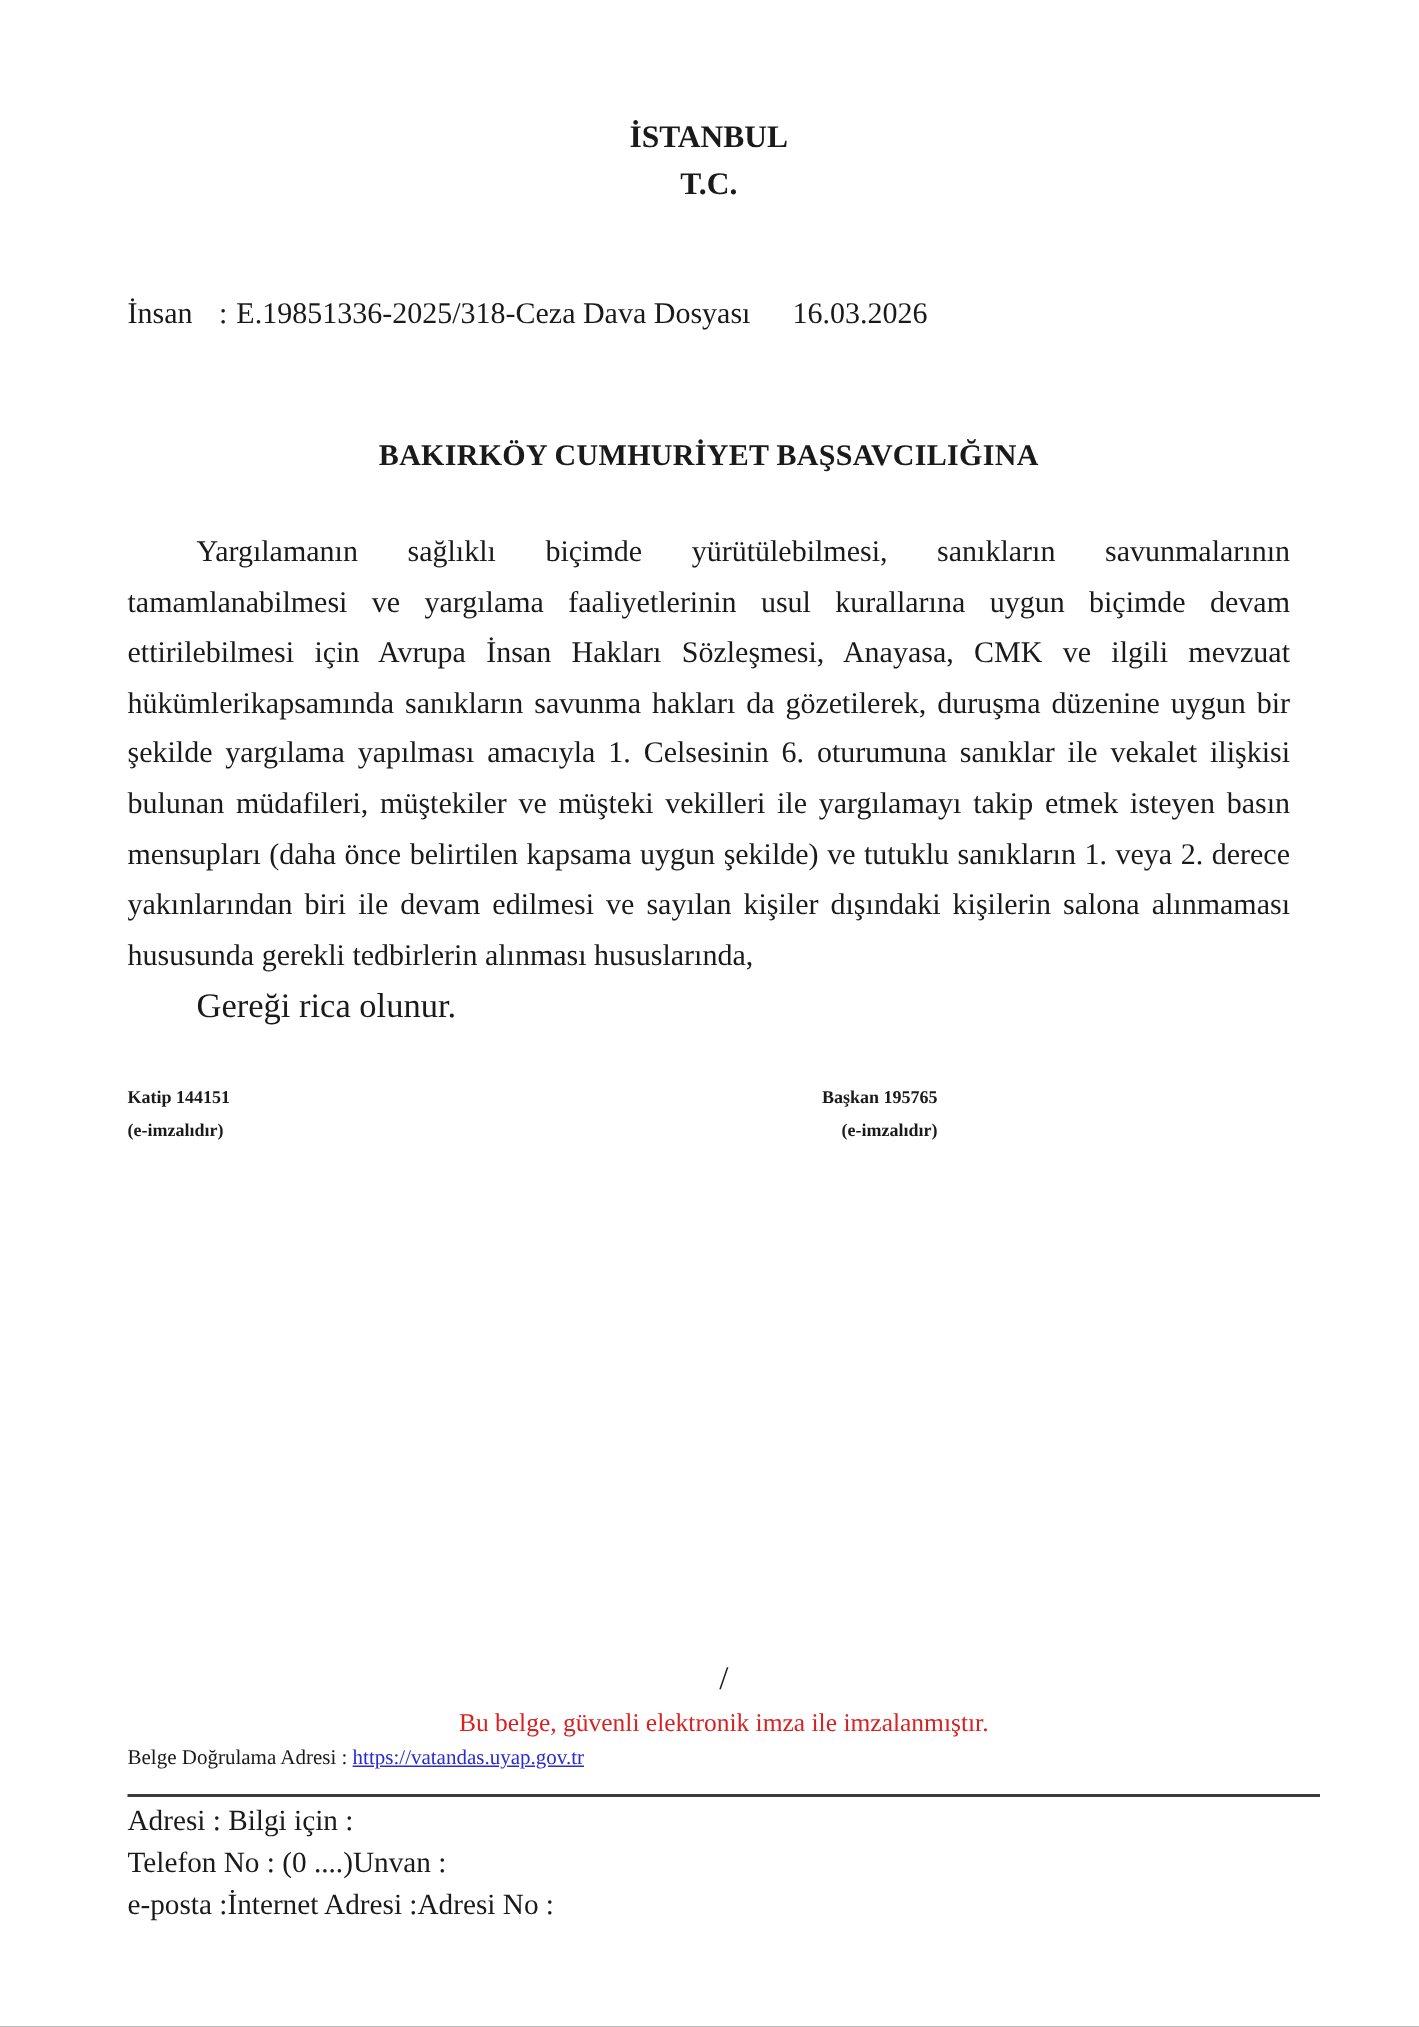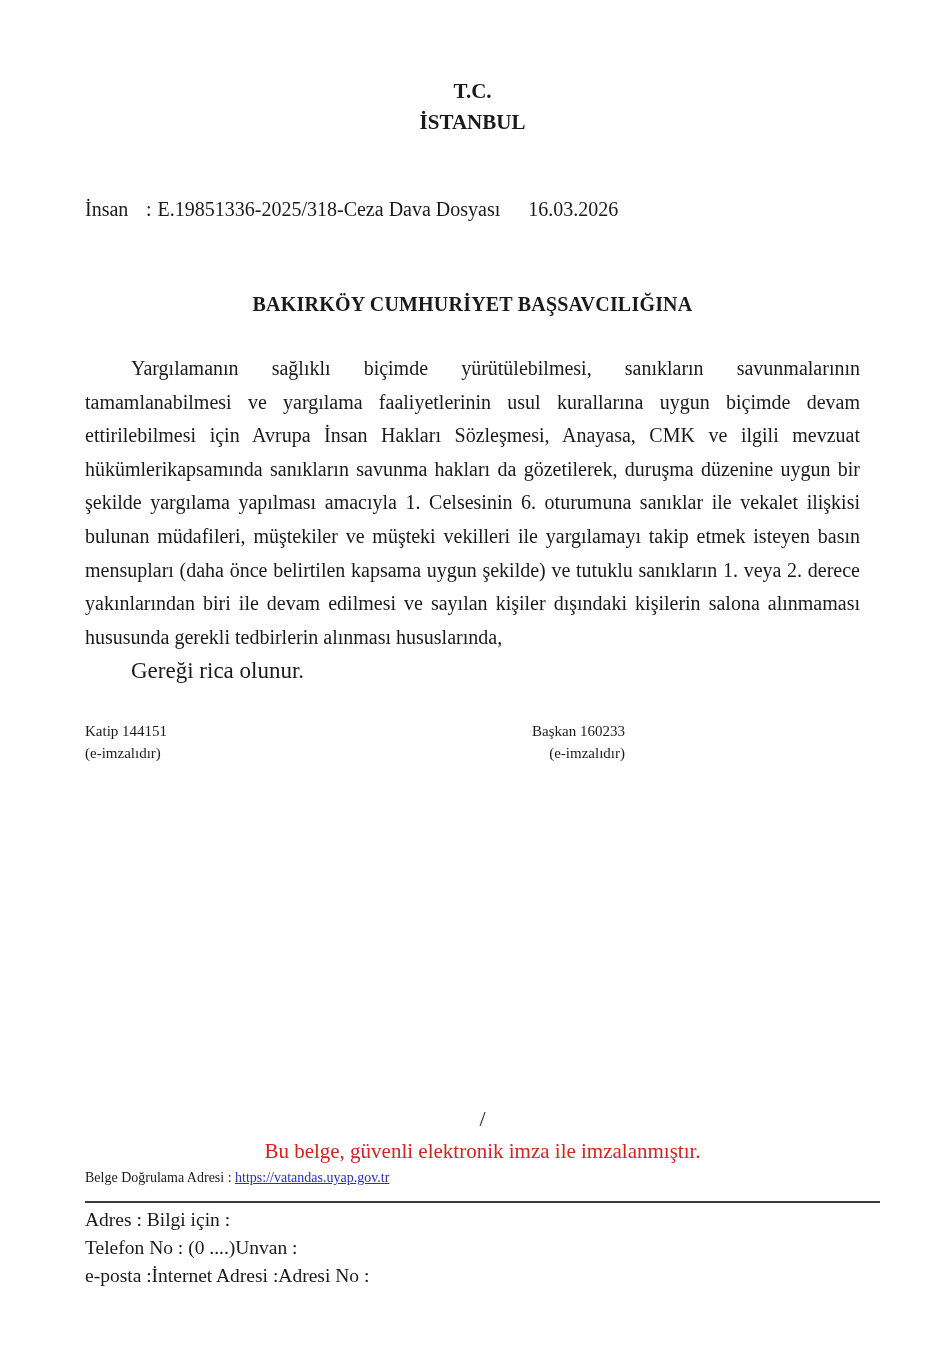--- a/index.html
+++ b/index.html
@@ -19,69 +19,69 @@
   .ref-label { display: inline-block; width: 61px; }
   .ref-sep { margin-right: 6px; }
   .ref-date { margin-left: 28px; }
   .recipient { margin-top: 72px; text-align: center; font-weight: bold; font-size: 20px; letter-spacing: 0.2px; }
   .body-par {
     margin: 36px 0 0 0;
     font-size: 20px; line-height: 33.6px;
     text-align: justify; text-indent: 46px;
   }
   .closing { margin: 0; font-size: 23px; line-height: 33.6px; text-indent: 46px; }
-  .signatures { position: relative; margin-top: 32px; height: 50px; font-size: 15px; line-height: 22px; }
+  .signatures { position: relative; margin-top: 32px; height: 50px; font-size: 12px; line-height: 22px; font-weight: bold; }
   .sig-left  { position: absolute; left: 0; top: 0; text-align: left; }
   .sig-right { position: absolute; left: 442px; top: 0; width: 98px; text-align: right; }
   .bottom { position: absolute; left: 85px; right: 66px; top: 1106px; }
   .page-mark { text-align: center; font-size: 22px; color: #222; line-height: 26px; }
-  .esign { margin-top: 7px; text-align: center; font-size: 21px; color: var(--esign-red, #d92121); }
+  .esign { margin-top: 7px; text-align: center; font-size: 17px; color: var(--esign-red, #d92121); }
   .verify { margin-top: 6px; font-size: 14px; }
   .verify a { color: var(--link-blue, #2a2ad4); text-decoration: underline; }
   .rule { border: none; border-top: 2px solid #3a3a3a; margin: 15px 0 3px 0; }
   .contact { font-size: 19.5px; line-height: 28px; }
 </style>
 </head>
 <body>
 
 <div class="page">
 
   <div class="header">
+    <div>İSTANBUL</div>
     <div>T.C.</div>
-    <div>İSTANBUL</div>
   </div>
 
   <div class="ref-line">
     <span class="ref-label">İnsan</span><span class="ref-sep">:</span><span>E.19851336-2025/318-Ceza Dava Dosyası</span><span class="ref-date">16.03.2026</span>
   </div>
 
   <div class="recipient">BAKIRKÖY CUMHURİYET BAŞSAVCILIĞINA</div>
 
   <p class="body-par">Yargılamanın sağlıklı biçimde yürütülebilmesi, sanıkların savunmalarının tamamlanabilmesi ve yargılama faaliyetlerinin usul kurallarına uygun biçimde devam ettirilebilmesi için Avrupa İnsan Hakları Sözleşmesi, Anayasa, CMK ve ilgili mevzuat hükümlerikapsamında sanıkların savunma hakları da gözetilerek, duruşma düzenine uygun bir şekilde yargılama yapılması amacıyla 1. Celsesinin 6. oturumuna sanıklar ile vekalet ilişkisi bulunan müdafileri, müştekiler ve müşteki vekilleri ile yargılamayı takip etmek isteyen basın mensupları (daha önce belirtilen kapsama uygun şekilde) ve tutuklu sanıkların 1. veya 2. derece yakınlarından biri ile devam edilmesi ve sayılan kişiler dışındaki kişilerin salona alınmaması hususunda gerekli tedbirlerin alınması hususlarında,</p>
   <p class="closing">Gereği rica olunur.</p>
 
   <div class="signatures">
     <div class="sig-left">
       <div>Katip 144151</div>
       <div>(e-imzalıdır)</div>
     </div>
     <div class="sig-right">
-      <div>Başkan 160233</div>
+      <div>Başkan 195765</div>
       <div>(e-imzalıdır)</div>
     </div>
   </div>
 
   <div class="bottom">
     <div class="page-mark">/</div>
     <div class="esign">Bu belge, güvenli elektronik imza ile imzalanmıştır.</div>
     <div class="verify">
       <span>Belge Doğrulama Adresi :</span>
       <a href="#">https://vatandas.uyap.gov.tr</a>
     </div>
     <hr class="rule">
     <div class="contact">
-      <div>Adres : Bilgi için :</div>
+      <div>Adresi : Bilgi için :</div>
       <div>Telefon No : (0 ....)Unvan :</div>
       <div>e-posta :İnternet Adresi :Adresi No :</div>
     </div>
   </div>
 
 </div>
 
 </body></html>

